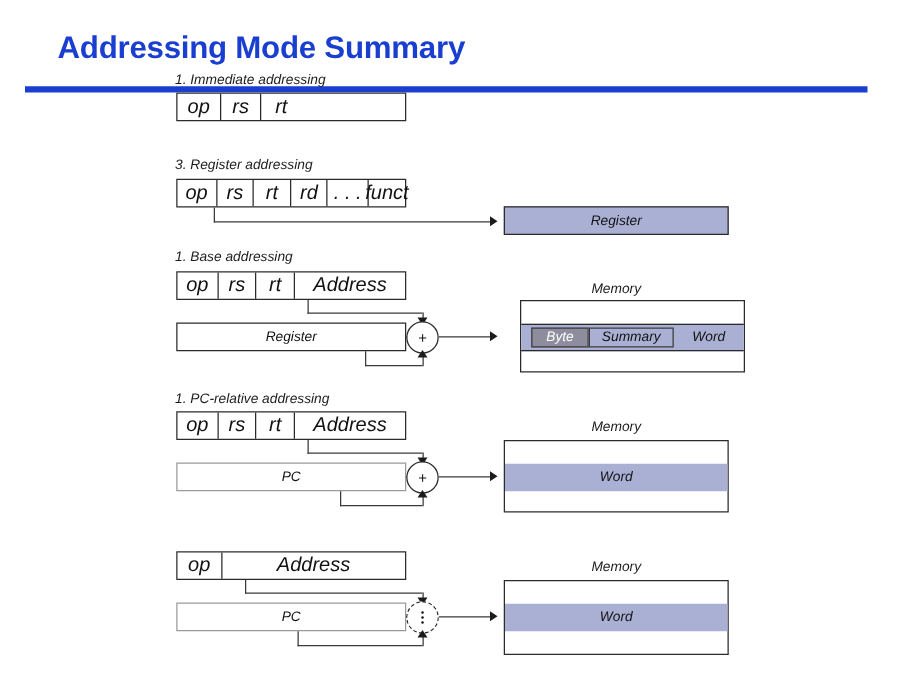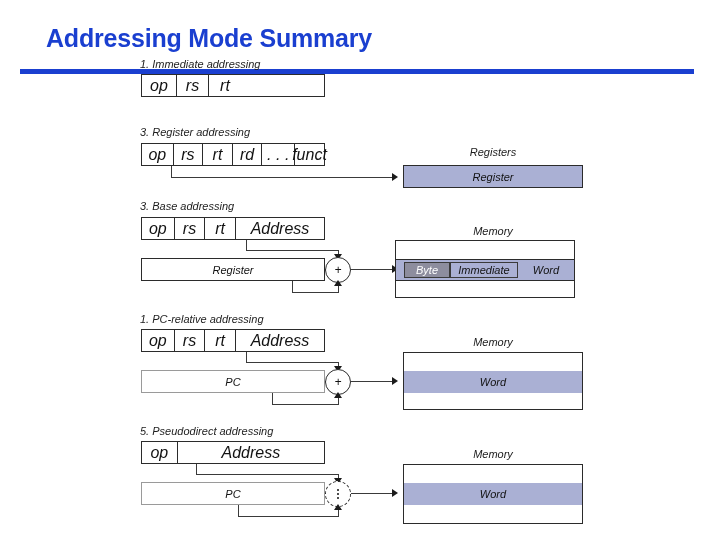--- a/index.html
+++ b/index.html
@@ -144,24 +144,23 @@
     <div class="fld" style="width:30px;">rt</div>
     <div class="fld" style="width:30px;">rd</div>
     <div class="fld" style="width:33px;">. . .</div>
     <div class="fld" style="width:29px;">funct</div>
   </div>
 
   <div class="vline" style="left:171px;top:166px;height:12px;"></div>
   <div class="hline" style="left:171px;top:177px;width:222px;"></div>
   <div class="arrow-r" style="left:392px;top:173px;"></div>
 
-  <div class="panel-title" style="left:403px;top:146px;width:180px;">Registers</div>
   <div class="regbox" style="left:403px;top:165px;width:180px;height:23px;">Register</div>
 
-  <div class="sec-label" style="left:140px;top:200px;">3.  Base addressing</div>
+  <div class="sec-label" style="left:140px;top:200px;">1.  Base addressing</div>
   <div class="instr" style="left:141px;top:217px;width:184px;height:23px;">
     <div class="fld" style="width:33px;">op</div>
     <div class="fld" style="width:31px;">rs</div>
     <div class="fld" style="width:31px;">rt</div>
     <div class="fld" style="width:89px;">Address</div>
   </div>
 
   <div class="vline" style="left:246px;top:240px;height:11px;"></div>
   <div class="hline" style="left:246px;top:250px;width:92px;"></div>
   <div class="vline" style="left:338px;top:250px;height:6px;"></div>
@@ -176,24 +175,24 @@
 
   <div class="vline" style="left:292px;top:281px;height:12px;"></div>
   <div class="hline" style="left:292px;top:292px;width:46px;"></div>
   <div class="vline" style="left:338px;top:284px;height:9px;"></div>
   <div class="arrow-u" style="left:334px;top:280px;"></div>
 
   <div class="hline" style="left:351px;top:269px;width:42px;"></div>
   <div class="arrow-r" style="left:392px;top:265px;"></div>
 
   <div class="panel-title" style="left:403px;top:225px;width:180px;">Memory</div>
-  <div class="panel" style="left:395px;top:240px;width:180px;height:58px;">
+  <div class="panel" style="left:416px;top:240px;width:180px;height:58px;">
     <div class="band lav sep" style="top:18px;width:100%;height:22px;"></div>
     <div class="chip byte" style="left:8px;top:21px;width:46px;height:16px;">Byte</div>
-    <div class="chip half" style="left:54px;top:21px;width:68px;height:16px;">Immediate</div>
+    <div class="chip half" style="left:54px;top:21px;width:68px;height:16px;">Summary</div>
     <div class="chip word" style="left:122px;top:21px;width:56px;height:16px;">Word</div>
   </div>
 
   <div class="sec-label" style="left:140px;top:313px;">1.  PC-relative addressing</div>
   <div class="instr" style="left:141px;top:329px;width:184px;height:23px;">
     <div class="fld" style="width:33px;">op</div>
     <div class="fld" style="width:31px;">rs</div>
     <div class="fld" style="width:31px;">rt</div>
     <div class="fld" style="width:89px;">Address</div>
   </div>
@@ -215,21 +214,20 @@
   <div class="arrow-u" style="left:334px;top:392px;"></div>
 
   <div class="hline" style="left:351px;top:381px;width:42px;"></div>
   <div class="arrow-r" style="left:392px;top:377px;"></div>
 
   <div class="panel-title" style="left:403px;top:336px;width:180px;">Memory</div>
   <div class="panel" style="left:403px;top:352px;width:180px;height:58px;">
     <div class="band lav" style="top:18px;width:100%;height:22px;">Word</div>
   </div>
 
-  <div class="sec-label" style="left:140px;top:425px;">5.  Pseudodirect addressing</div>
   <div class="instr" style="left:141px;top:441px;width:184px;height:23px;">
     <div class="fld" style="width:36px;">op</div>
     <div class="fld" style="width:148px;">Address</div>
   </div>
   <div class="vline" style="left:196px;top:464px;height:11px;"></div>
   <div class="hline" style="left:196px;top:474px;width:142px;"></div>
   <div class="vline" style="left:338px;top:474px;height:6px;"></div>
   <div class="arrow-d" style="left:334px;top:478px;"></div>
 
   <div class="widebox soft" style="left:141px;top:482px;width:184px;height:23px;">PC</div>

